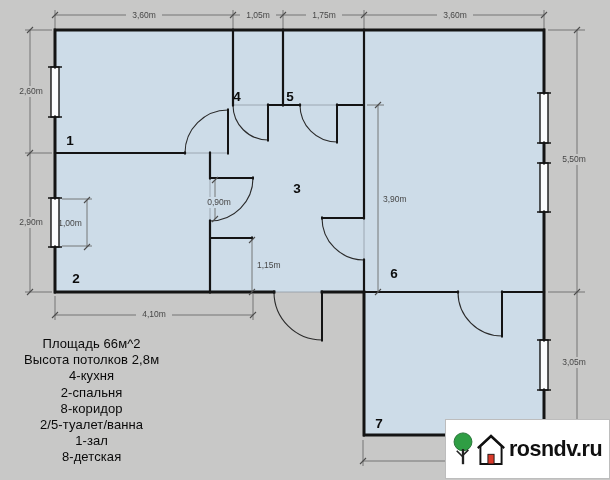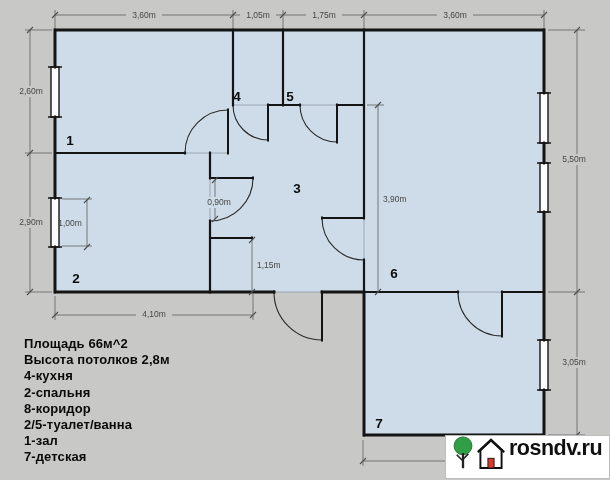--- a/index.html
+++ b/index.html
@@ -24,27 +24,27 @@
   .dimline{fill:none;stroke:var(--dim);stroke-width:0.9;}
   .tick{fill:none;stroke:#4d4d4d;stroke-width:1.1;}
   .dots{fill:none;stroke:var(--wall);stroke-width:3;}
   .bgmask{fill:var(--background);}
   .floormask{fill:var(--floor);}
   .dimtxt{font-size:8.5px;fill:#474747;}
   .mid{text-anchor:middle;}
   .room{font-size:13.5px;font-weight:700;fill:#0c0c0c;text-anchor:middle;}
   .legend{
     position:absolute;left:24px;top:336px;
-    font-size:13px;font-weight:700;color:#0a0a0a;line-height:16.2px;
-    letter-spacing:0.1px;white-space:nowrap;
+    font-size:13px;font-weight:400;color:#0a0a0a;line-height:16.2px;
+    letter-spacing:0.1px;white-space:nowrap;text-align:center;
   }
   .logo{
-    position:absolute;right:1px;bottom:2px;width:163px;height:42px;
+    position:absolute;right:1px;bottom:2px;width:163px;height:58px;
     background:#ffffff;box-shadow:0 0 0 1px #bdbdbd;
-    display:flex;align-items:flex-start;gap:3px;padding-left:7px;box-sizing:border-box;
+    display:flex;align-items:center;gap:3px;padding-left:7px;box-sizing:border-box;
   }
   .logo-text{
     font-size:21.5px;font-weight:700;color:#101010;letter-spacing:-0.5px;
     white-space:nowrap;
   }
 </style>
 </head>
 <body>
 
 
@@ -118,21 +118,21 @@
 
 
 <div class="legend">
   <div>Площадь 66м^2</div>
   <div>Высота потолков 2,8м</div>
   <div>4-кухня</div>
   <div>2-спальня</div>
   <div>8-коридор</div>
   <div>2/5-туалет/ванна</div>
   <div>1-зал</div>
-  <div>7-детская</div>
+  <div>8-детская</div>
 </div>
 
 
 <div class="logo">
   <svg width="20" height="34" viewBox="0 0 22 38">
     <circle cx="11" cy="11" r="10" fill="var(--logo-green)" stroke="#1e6b2f" stroke-width="1"></circle>
     <path d="M11,19 V36" stroke="#222" stroke-width="2.6" fill="none"></path>
     <path d="M11,28 L4,21 M11,26 L17,20" stroke="#222" stroke-width="1.8" fill="none"></path>
   </svg>
   <svg width="30" height="34" viewBox="0 0 34 38">

